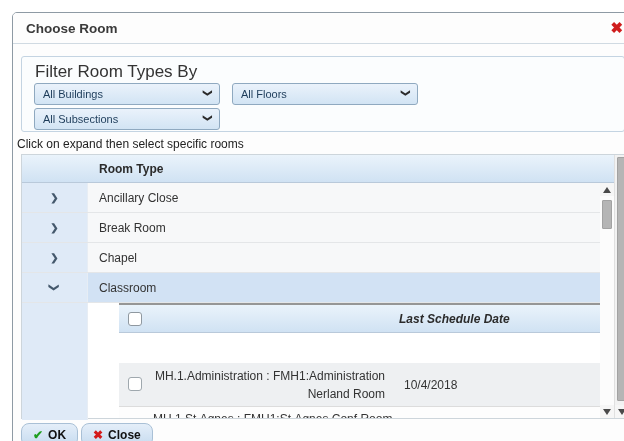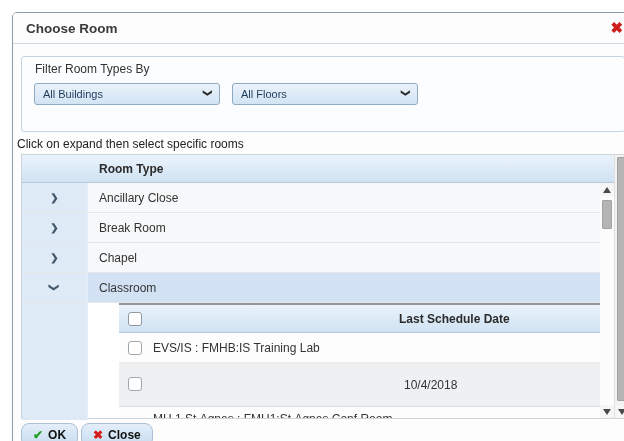--- a/index.html
+++ b/index.html
@@ -13,21 +13,21 @@
   .titlebar { position:absolute; left:0; top:0; width:100%; height:31px;
               background:#fdfdfd; border-bottom:1px solid #d0dae2; }
   .title { position:absolute; left:13px; top:0; line-height:31px; font-size:13.5px;
            font-weight:600; color:#3a3a3a; }
   .close-x { position:absolute; right:10px; top:6px; font-size:15px; font-weight:bold;
              color:#cf1d1d; cursor:pointer; line-height:18px; }
 
   
   .filter-panel { position:absolute; left:8px; top:43px; width:604px; height:76px;
                   border:1px solid #c4d4e2; border-radius:3px; background:#fbfdfe; }
-  .filter-label { position:absolute; left:13px; top:5px; font-size:12px; color:#333; }
+  .filter-label { position:absolute; left:13px; top:5px; font-size:17px; color:#333; }
   .dd { position:absolute; width:186px; height:22px; border:1px solid #8fa9c0; border-radius:3px;
         background:linear-gradient(#eaf2fb,#d2e4f4); cursor:pointer; }
   .dd .dd-value { position:absolute; left:8px; top:0; line-height:21px; font-size:11px; color:#1d3c5a; }
   .dd .dd-arrow { position:absolute; right:7px; top:4px; font-size:9px; font-weight:bold; color:#2b2b2b;
                   display:inline-block; transform:rotate(90deg); }
   .dd1 { left:12px; top:26px; }
   .dd2 { left:210px; top:26px; }
   .dd3 { left:12px; top:51px; }
 
   .instruction { position:absolute; left:4px; top:124px; font-size:12px; color:#222; }
@@ -58,21 +58,21 @@
   .subtable { position:absolute; left:97px; top:148px; width:482px; height:115px;
               border-top:2px solid #969696; background:#fff; overflow:hidden; }
   .sub-head { position:absolute; left:0; top:0; width:100%; height:28px;
               background:linear-gradient(#eaf3fb,#d0e2f3); border-bottom:1px solid #b9c9da; }
   .cb { position:absolute; width:14px; height:14px; border:1px solid #9fa8ae; border-radius:3px;
         background:#fff; cursor:pointer; }
   .sub-head .cb { left:9px; top:7px; border-color:#8f98a0; }
   .sub-col-desc { position:absolute; left:34px; top:0; line-height:28px; font-size:12px;
                   font-weight:bold; color:#2b2b2b; }
   .sub-col-date { position:absolute; left:280px; top:0; line-height:28px; font-size:12px;
-                  font-weight:bold; color:#2b2b2b; }
+                  font-weight:bold; color:#2b2b2b;font-style:italic; }
   .sub-row1 { position:absolute; left:0; top:28px; width:100%; height:30px; background:#fdfdfd;
               border-bottom:1px solid #ececec; }
   .sub-row1 .cb { left:9px; top:8px; }
   .sub-row1 .sub-desc { position:absolute; left:34px; top:0; line-height:30px; font-size:12px; color:#333; }
   .sub-row2 { position:absolute; left:0; top:58px; width:100%; height:44px; background:#eef0f2;
               border-bottom:1px solid #dcdcdc; }
   .sub-row2 .cb { left:9px; top:14px; }
   .sub-row2 .sub-desc { position:absolute; left:34px; top:4px; width:232px; font-size:12px;
                         line-height:18px; color:#333; }
   .sub-row2 .sub-date { position:absolute; left:285px; top:0; line-height:44px; font-size:12px; color:#333; }
@@ -120,20 +120,24 @@
   <div class="filter-panel">
     <div class="filter-label">Filter Room Types By</div>
     <div class="dd dd2">
       <span class="dd-value">All Floors</span>
       <span class="dd-arrow">❯</span>
     </div>
     <div class="dd dd1">
       <span class="dd-value">All Buildings</span>
       <span class="dd-arrow">❯</span>
     </div>
+    <div class="dd dd3">
+      <span class="dd-value">All Subsections</span>
+      <span class="dd-arrow">❯</span>
+    </div>
   </div>
 
   <div class="instruction">Click on expand then select specific rooms</div>
 
   <div class="table">
 
     <div class="thead">
       <span class="th-label">Room Type</span>
     </div>
 
@@ -166,27 +170,24 @@
     </div>
 
     <div class="class-leftcol dots"></div>
 
     <div class="subtable">
       <div class="sub-head">
         <span class="cb"></span>
         <span class="sub-col-date">Last Schedule Date</span>
       </div>
 
-      <div class="sub-row1">
-        <span class="cb"></span>
-        <span class="sub-desc">EVS/IS : FMHB:IS Training Lab</span>
-      </div>
 
       <div class="sub-row2 dots">
         <span class="cb"></span>
+        <span class="sub-desc">MH.1.Administration : FMH1:Administration Nerland Room</span>
         <span class="sub-date">10/4/2018</span>
       </div>
 
       <div class="sub-row3">
         <span class="sub-desc">MH.1.St.Agnes : FMH1:St.Agnes Conf Room</span>
       </div>
     </div>
 
     <div class="inner-sb">
       <div class="sb-btn inner-up">

